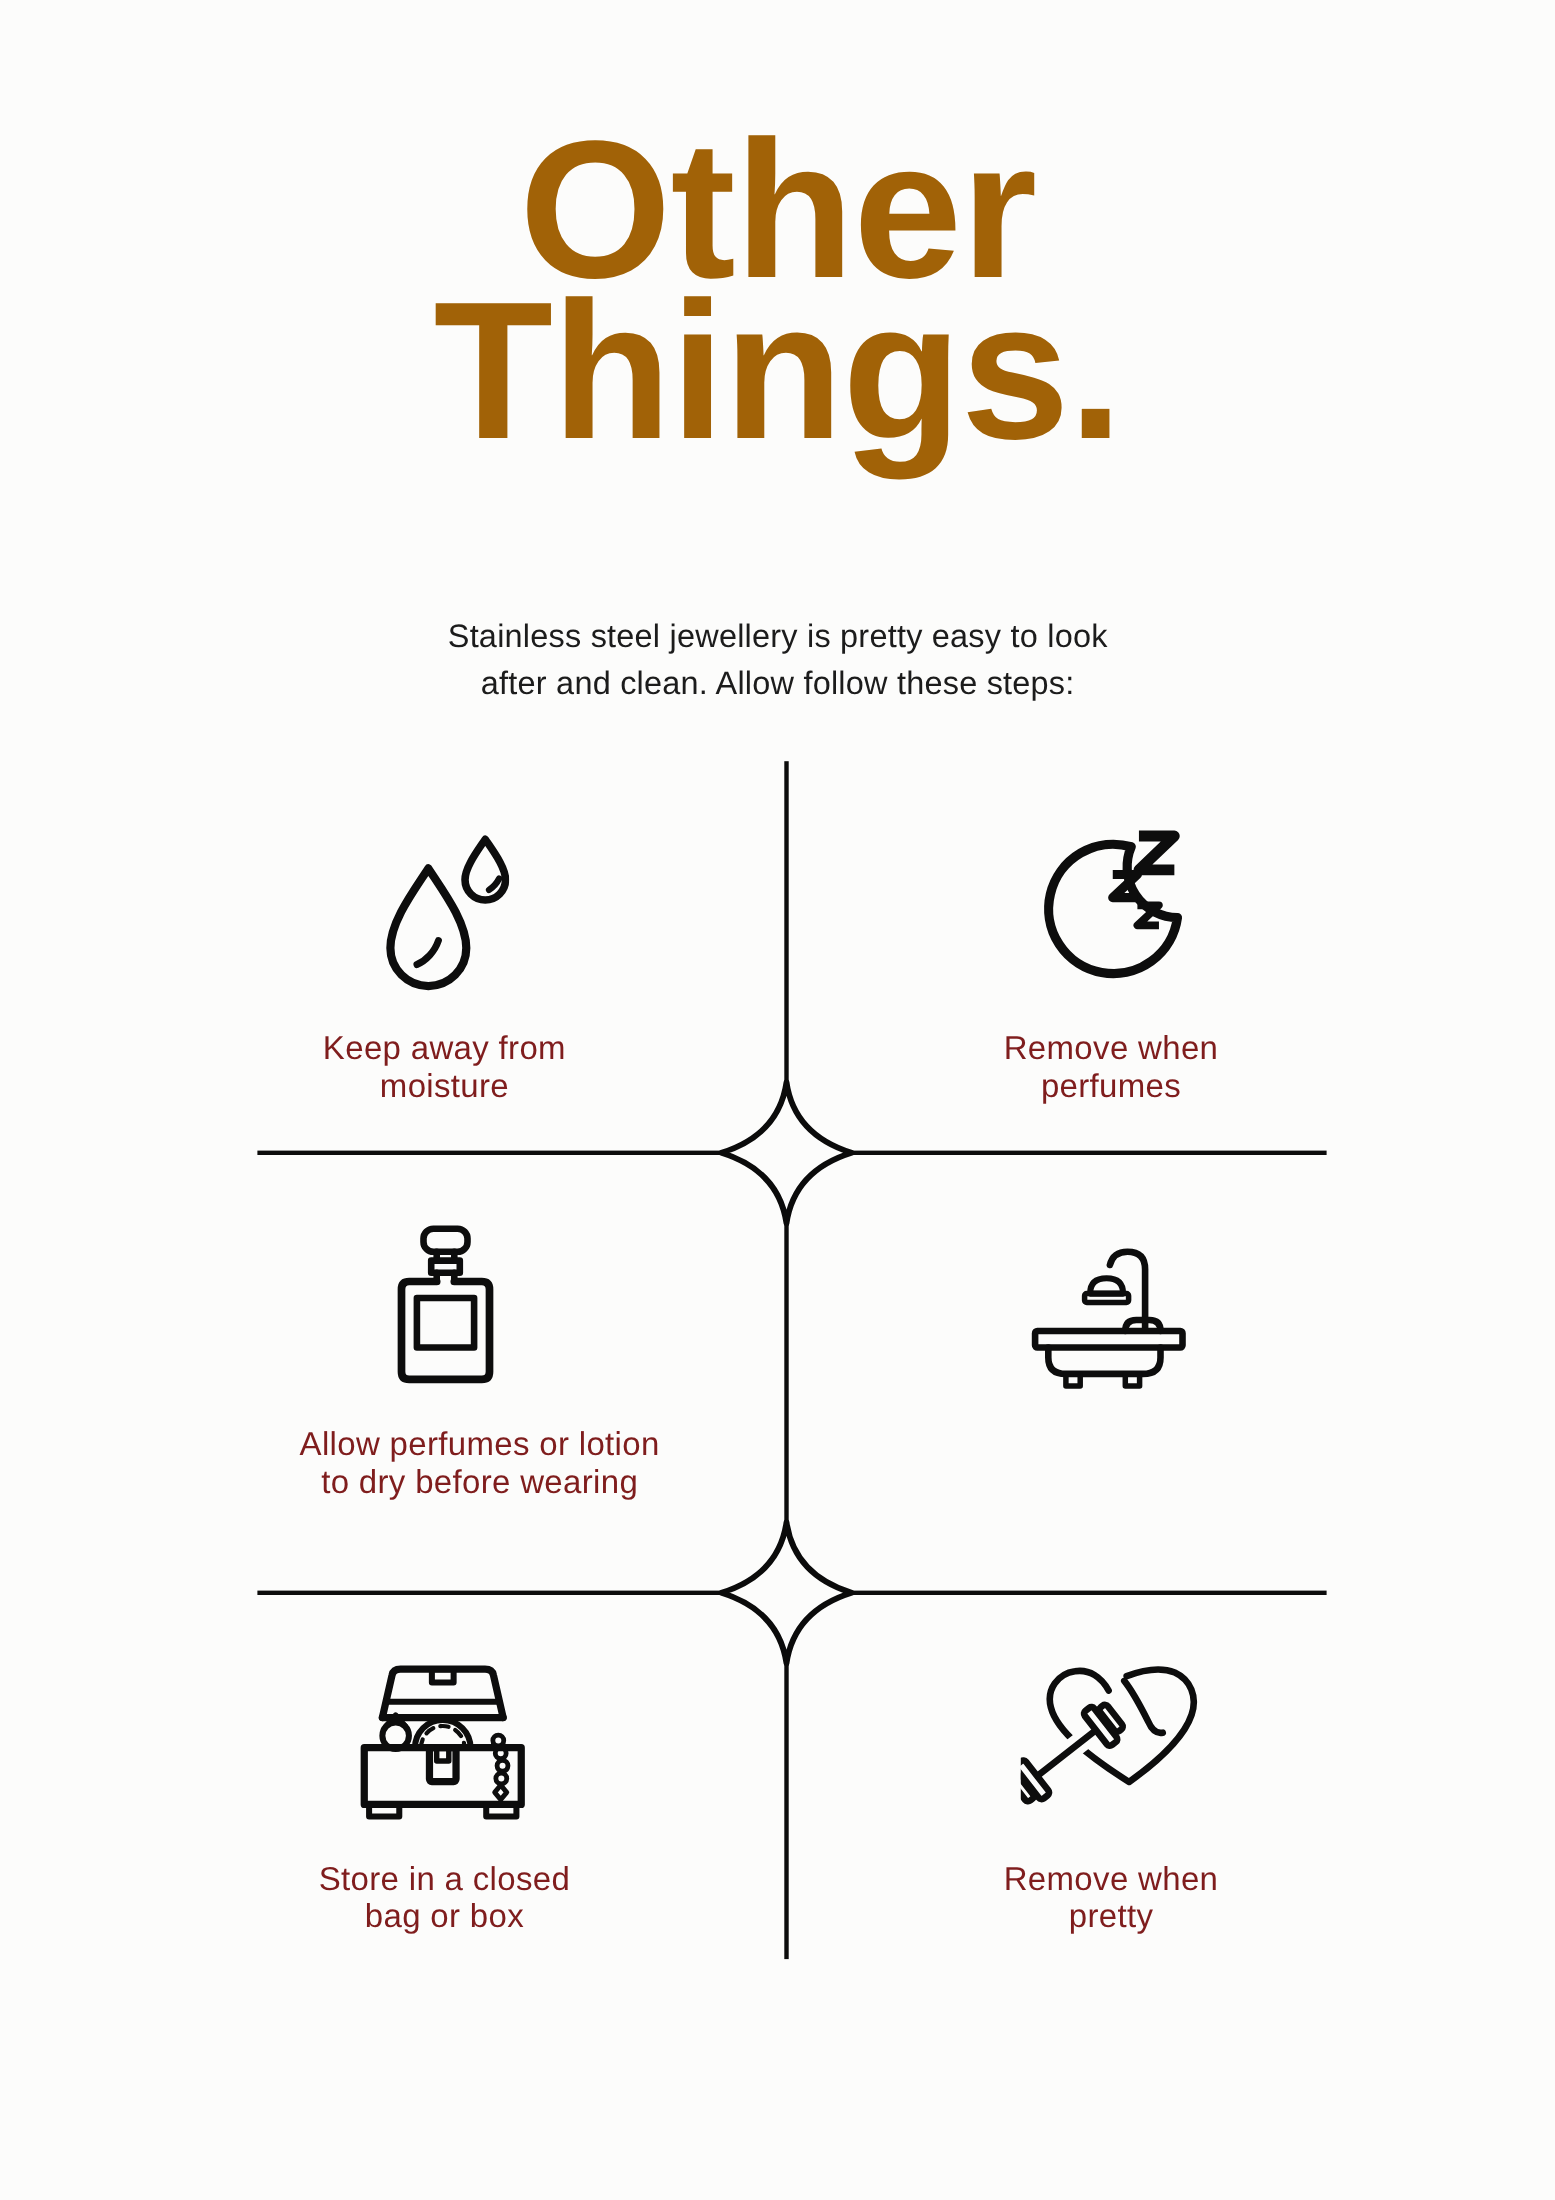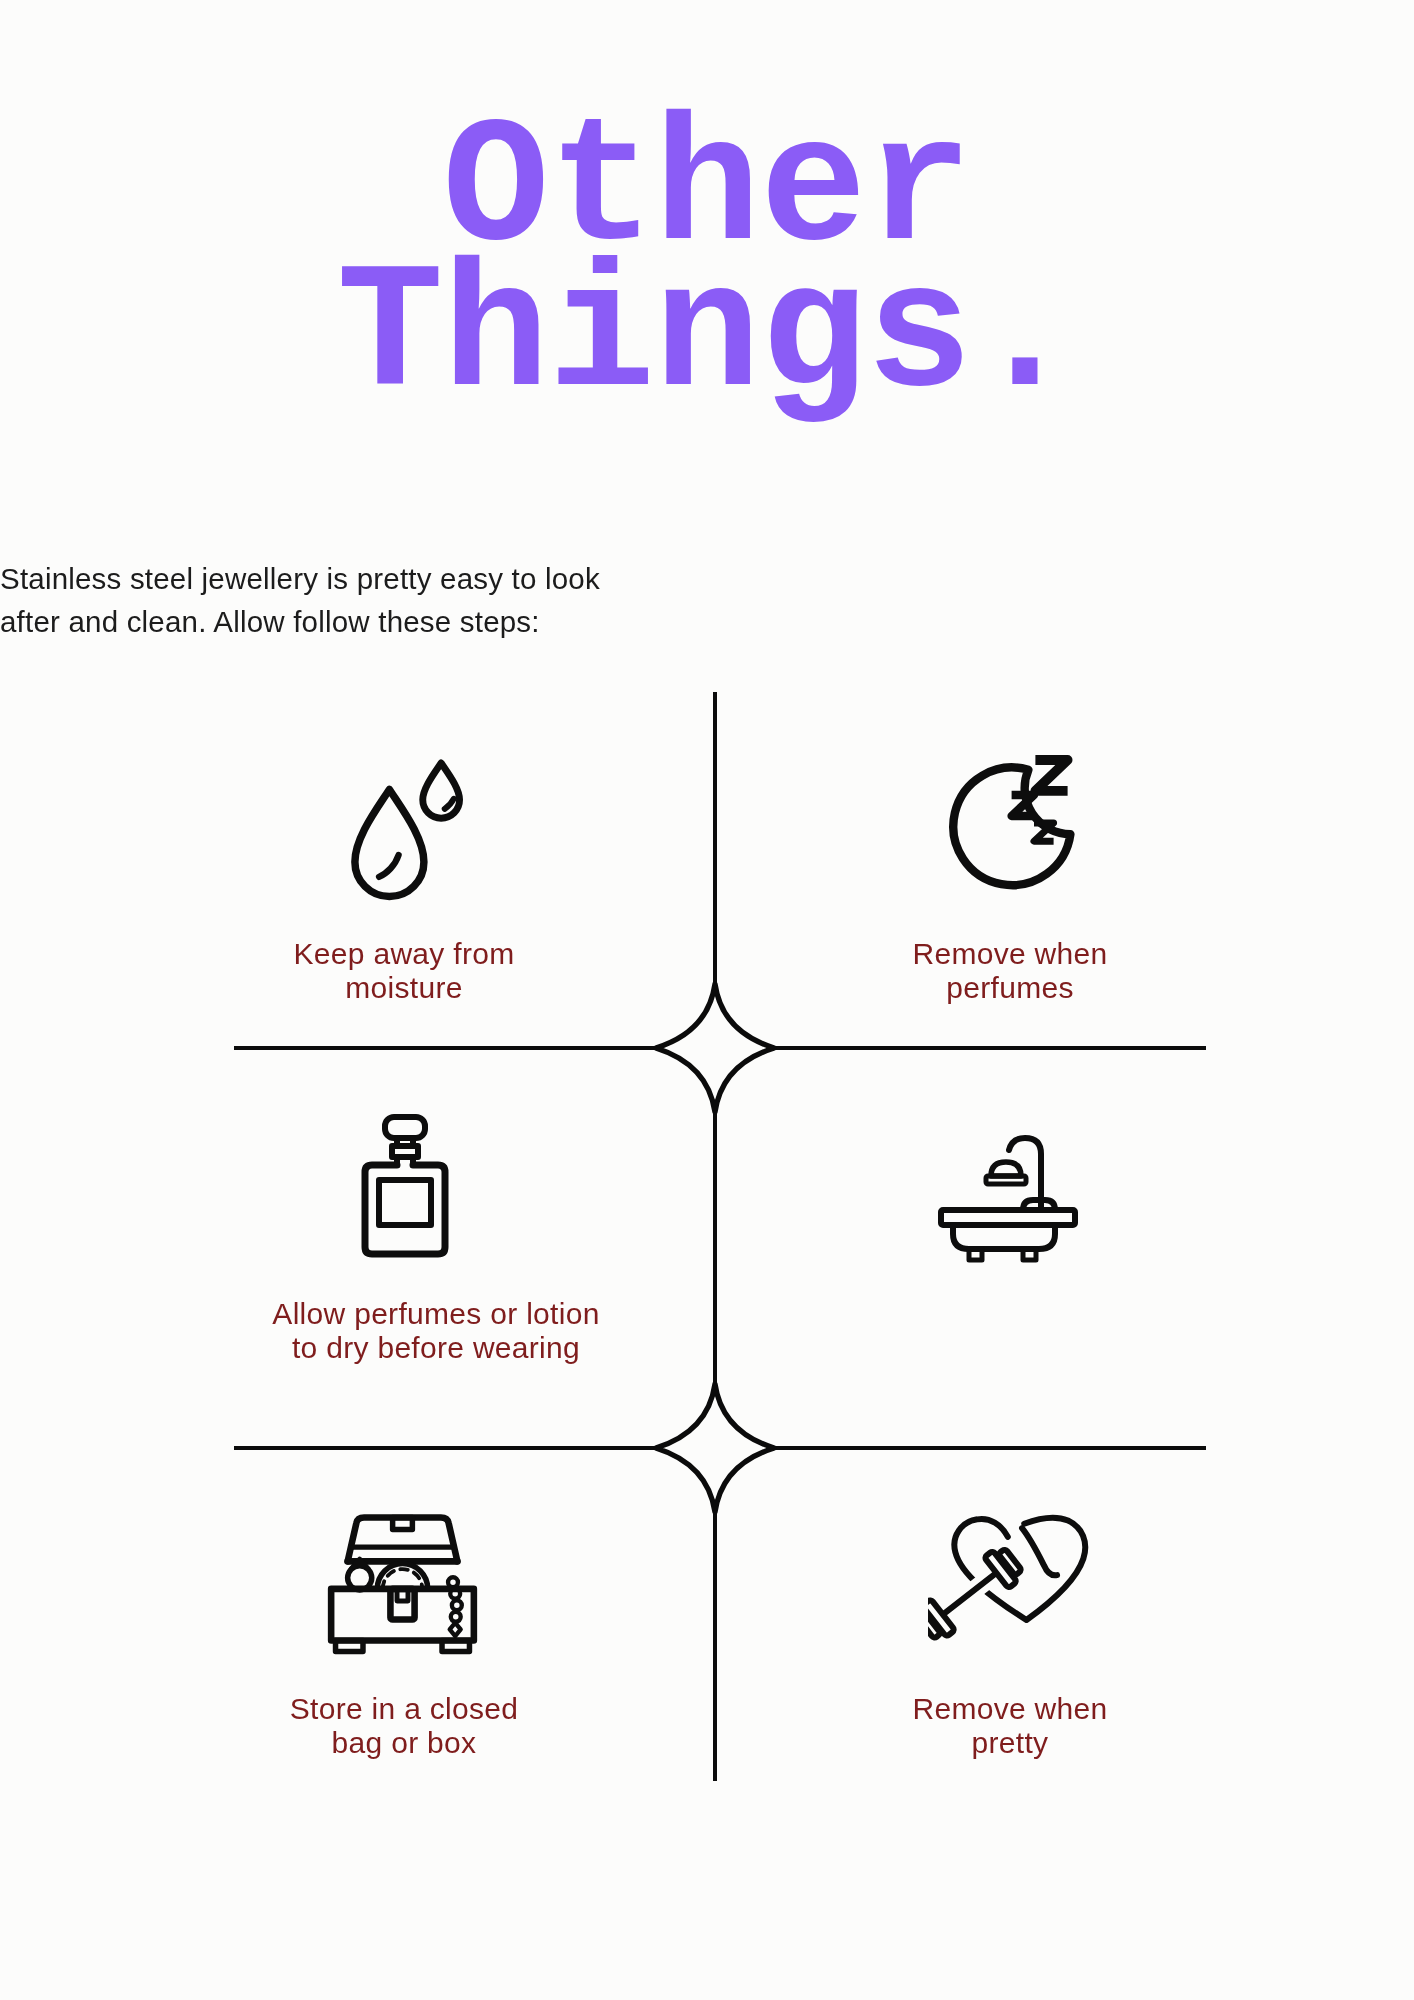--- a/index.html
+++ b/index.html
@@ -3,27 +3,27 @@
 <meta charset="utf-8">
 <style>
   html,body{margin:0;padding:0;}
   body{font-family:"Liberation Sans",sans-serif;background:#e8e8e8;}
   .poster{
     position:relative;width:1414px;height:2000px;margin:0 auto;
     background:#fcfcfb;overflow:hidden;color:#161616;
   }
   .title{
     position:absolute;top:118px;left:0;width:100%;
-    text-align:center;font-family:Liberation Mono, monospace;
+    text-align:center;font-family:Liberation Sans, sans-serif;
     font-weight:600;font-size:178px;line-height:0.82;letter-spacing:-1px;
-    color:#8b5cf6;
+    color:#a16207;
   }
   .intro{
     position:absolute;top:558px;left:0;width:100%;
-    text-align:left;font-size:29.5px;line-height:1.45;color:#1c1c1c;
+    text-align:center;font-size:29.5px;line-height:1.45;color:#1c1c1c;
     letter-spacing:0.2px;
   }
   .vline{position:absolute;left:713px;top:692px;width:4px;height:1089px;background:#0c0c0c;}
   .hline{position:absolute;left:234px;width:972px;height:4px;background:#0c0c0c;}
   .hline.h1{top:1046px;}
   .hline.h2{top:1446px;}
   .star{position:absolute;left:652px;width:126px;height:136px;}
   .star.s1{top:980px;}
   .star.s2{top:1380px;}
   .icon{position:absolute;}

